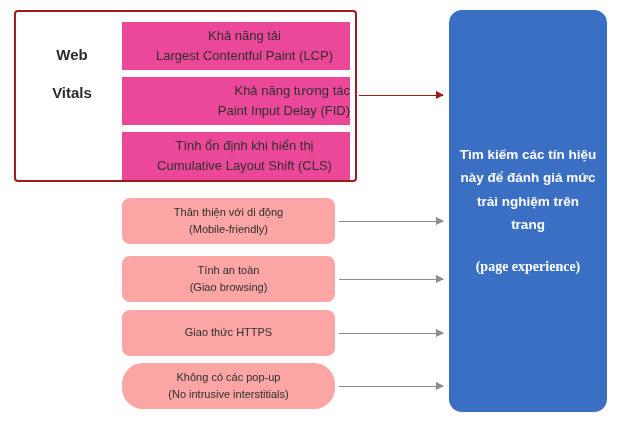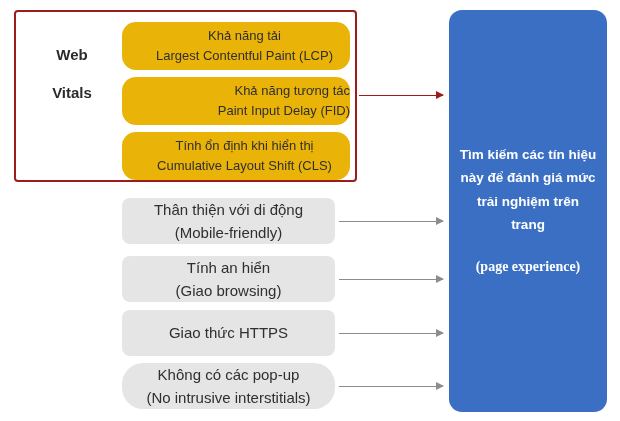--- a/index.html
+++ b/index.html
@@ -44,49 +44,49 @@
   }
   .cwv-label div {
     white-space: nowrap;
   }
 
   .green-card {
     position: absolute;
     left: 122px;
     width: 228px;
     height: 48px;
-    background: #eab308;
-    border-radius: 14px;
+    background: #ec4899;
+    border-radius: 0;
     box-sizing: border-box;
     display: flex;
     flex-direction: column;
     align-items: center;
     justify-content: center;
     font-size: 13px;
     color: #2f2f2f;
     line-height: 1.55;
     padding-left: 17px;
   }
   .green-card.c1 { top: 22px; }
   .green-card.c2 { top: 77px; align-items: flex-end; }
   .green-card.c3 { top: 132px; }
 
   .gray-card {
     position: absolute;
     left: 122px;
     width: 213px;
     height: 46px;
-    background: #e5e5e5;
+    background: #fca5a5;
     border-radius: 8px;
     box-sizing: border-box;
     display: flex;
     flex-direction: column;
     align-items: center;
     justify-content: center;
-    font-size: 15px;
+    font-size: 11px;
     color: #2f2f2f;
     line-height: 1.55;
   }
   .gray-card.g1 { top: 198px; }
   .gray-card.g2 { top: 256px; }
   .gray-card.g3 { top: 310px; }
   .gray-card.g4 { top: 363px; border-radius: 21px; }
 
   
   .blue-panel {
@@ -174,21 +174,21 @@
     <div>Tính ổn định khi hiển thị</div>
     <div>Cumulative Layout Shift (CLS)</div>
   </div>
 
   <div class="gray-card g1">
     <div>Thân thiện với di động</div>
     <div>(Mobile-friendly)</div>
   </div>
 
   <div class="gray-card g2">
-    <div>Tính an hiển</div>
+    <div>Tính an toàn</div>
     <div>(Giao browsing)</div>
   </div>
 
   <div class="gray-card g3">
     <div>Giao thức HTTPS</div>
   </div>
 
   <div class="gray-card g4">
     <div>Không có các pop-up</div>
     <div>(No intrusive interstitials)</div>

